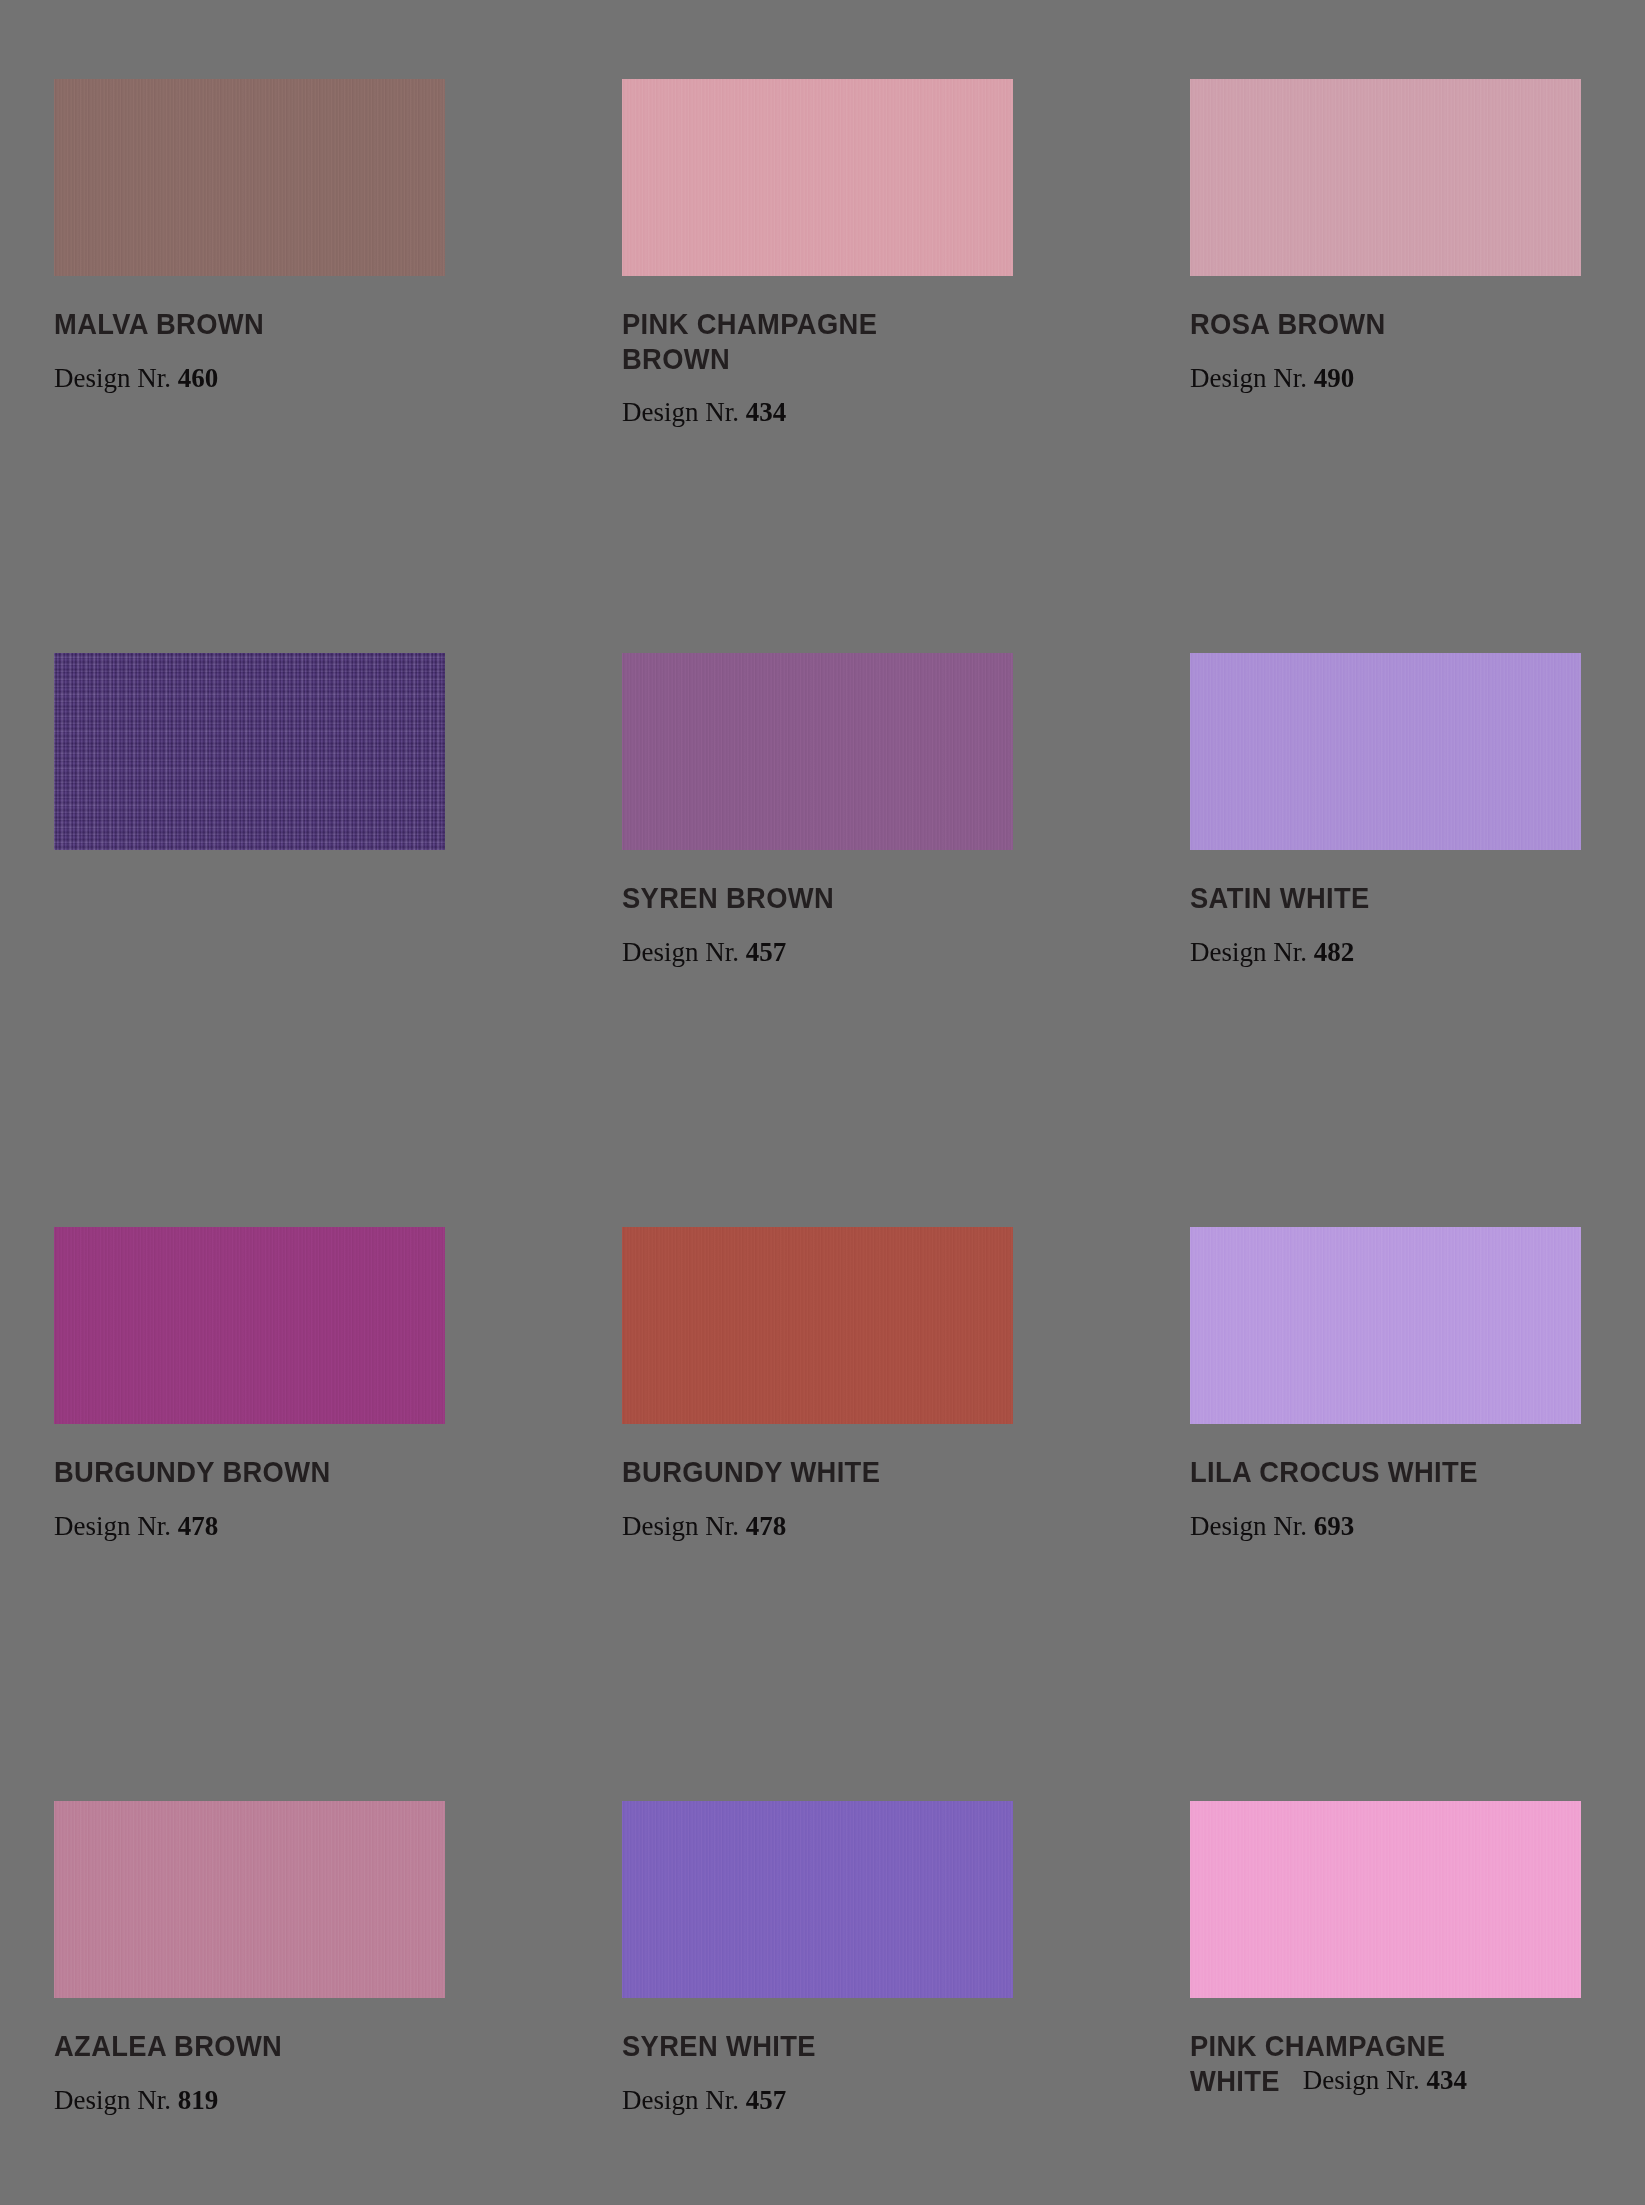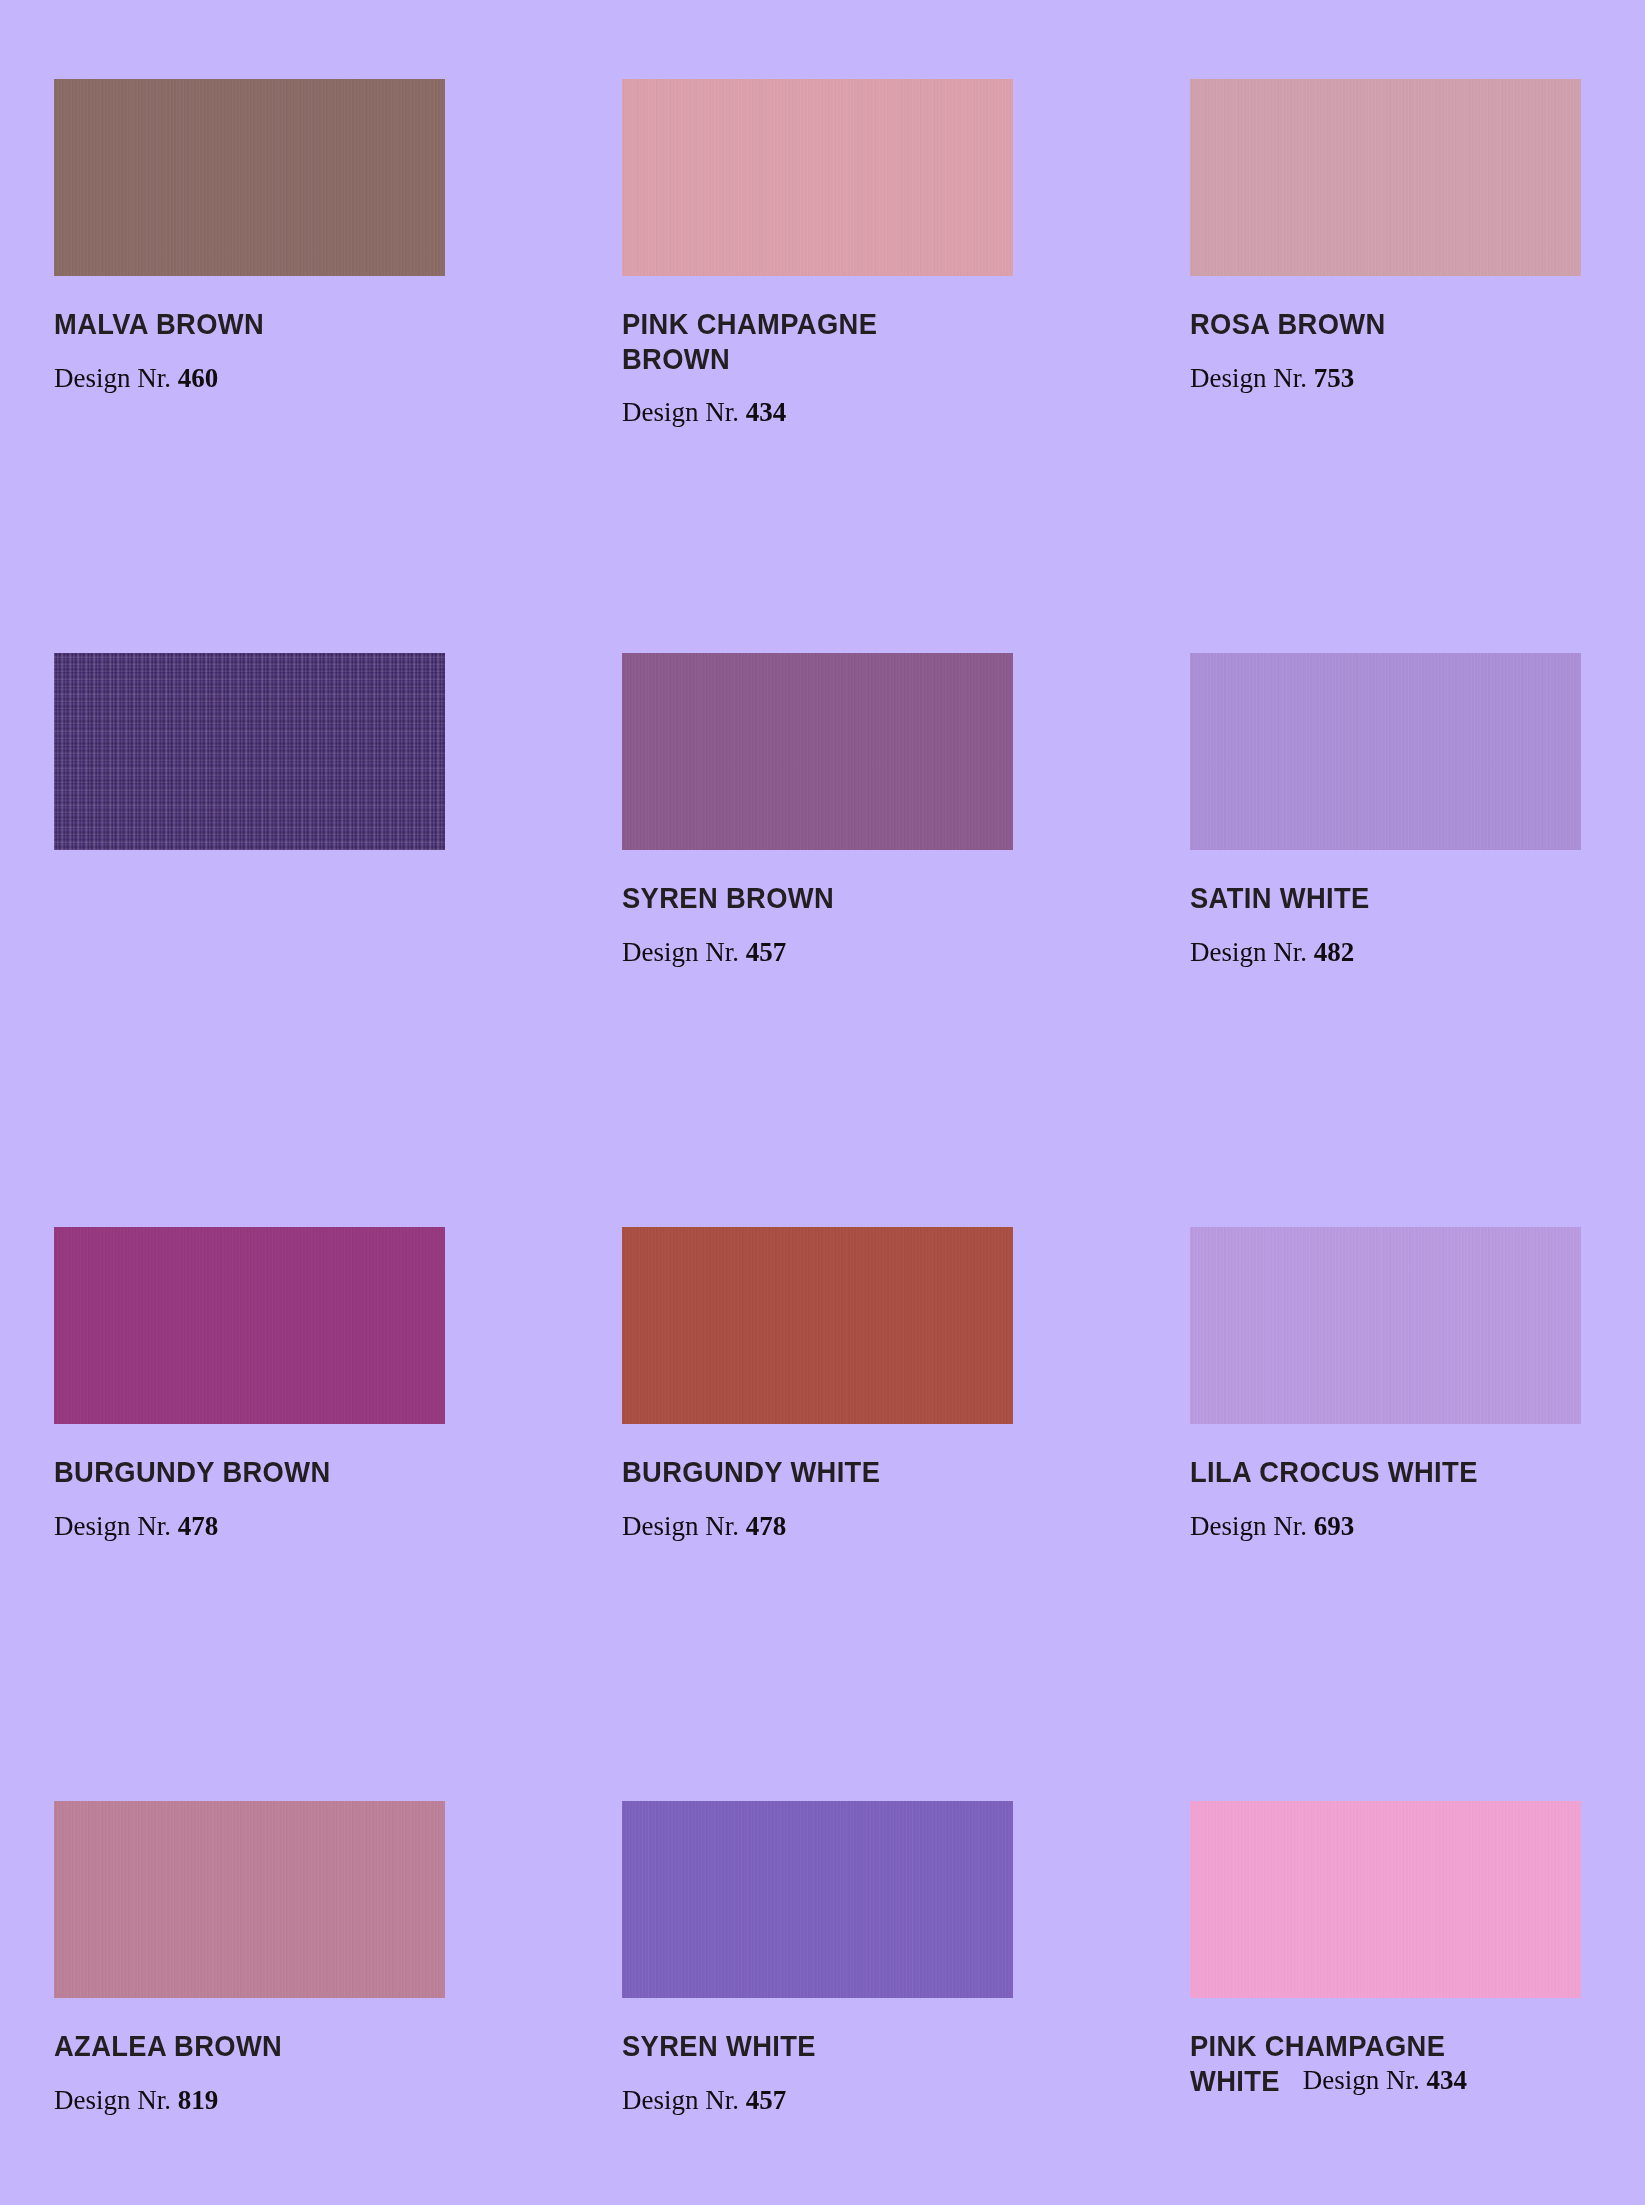--- a/index.html
+++ b/index.html
@@ -12,21 +12,21 @@
     height: 2205px;
     font-family: "Liberation Sans", sans-serif;
     -webkit-font-smoothing: antialiased;
     overflow: hidden;
   }
 
   .page {
     position: relative;
     width: 1645px;
     height: 2205px;
-    background: #c4b5fd;
+    background: #737373;
     box-sizing: border-box;
     padding: 79px 86px 0 54px;
   }
 
   .swatch-grid {
     display: grid;
     grid-template-columns: repeat(3, 391px);
     grid-template-rows: repeat(4, 574px);
     column-gap: 177px;
     row-gap: 0px;
@@ -164,21 +164,21 @@
         <div class="swatch-caption">
           <span class="swatch-name">PINK CHAMPAGNE
 BROWN</span>
           <span class="swatch-design"><span class="design-label">Design Nr.</span> <span class="design-number">434</span></span>
         </div>
       </div>
       <div class="swatch-cell">
         <div class="swatch-chip" style="background-color: rgb(207, 160, 173);"></div>
         <div class="swatch-caption">
           <span class="swatch-name">ROSA BROWN</span>
-          <span class="swatch-design"><span class="design-label">Design Nr.</span> <span class="design-number">753</span></span>
+          <span class="swatch-design"><span class="design-label">Design Nr.</span> <span class="design-number">490</span></span>
         </div>
       </div>
       <div class="swatch-cell">
         <div class="swatch-chip textured" style="background-color: rgb(74, 45, 122);"></div>
       </div>
       <div class="swatch-cell">
         <div class="swatch-chip" style="background-color: rgb(138, 91, 140);"></div>
         <div class="swatch-caption">
           <span class="swatch-name">SYREN BROWN</span>
           <span class="swatch-design"><span class="design-label">Design Nr.</span> <span class="design-number">457</span></span>

